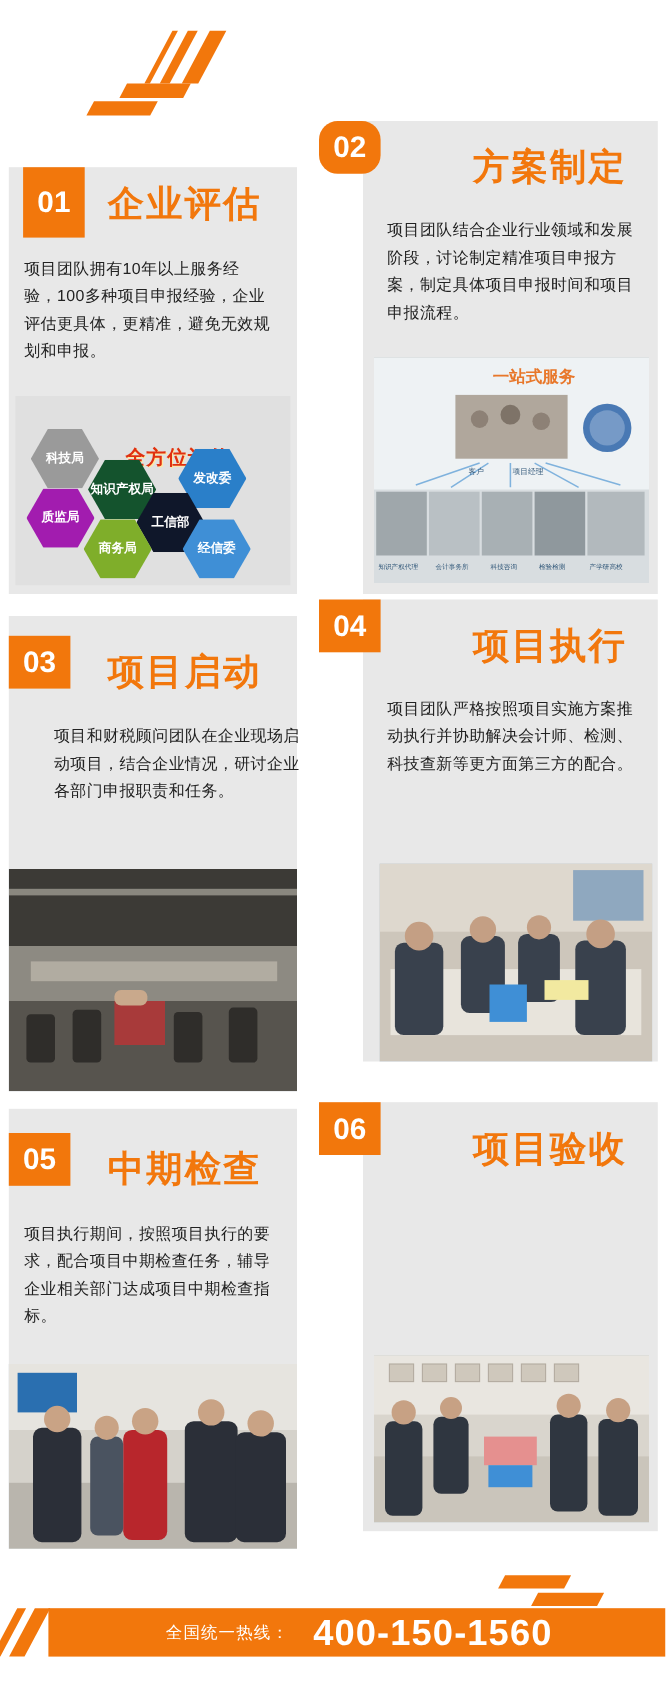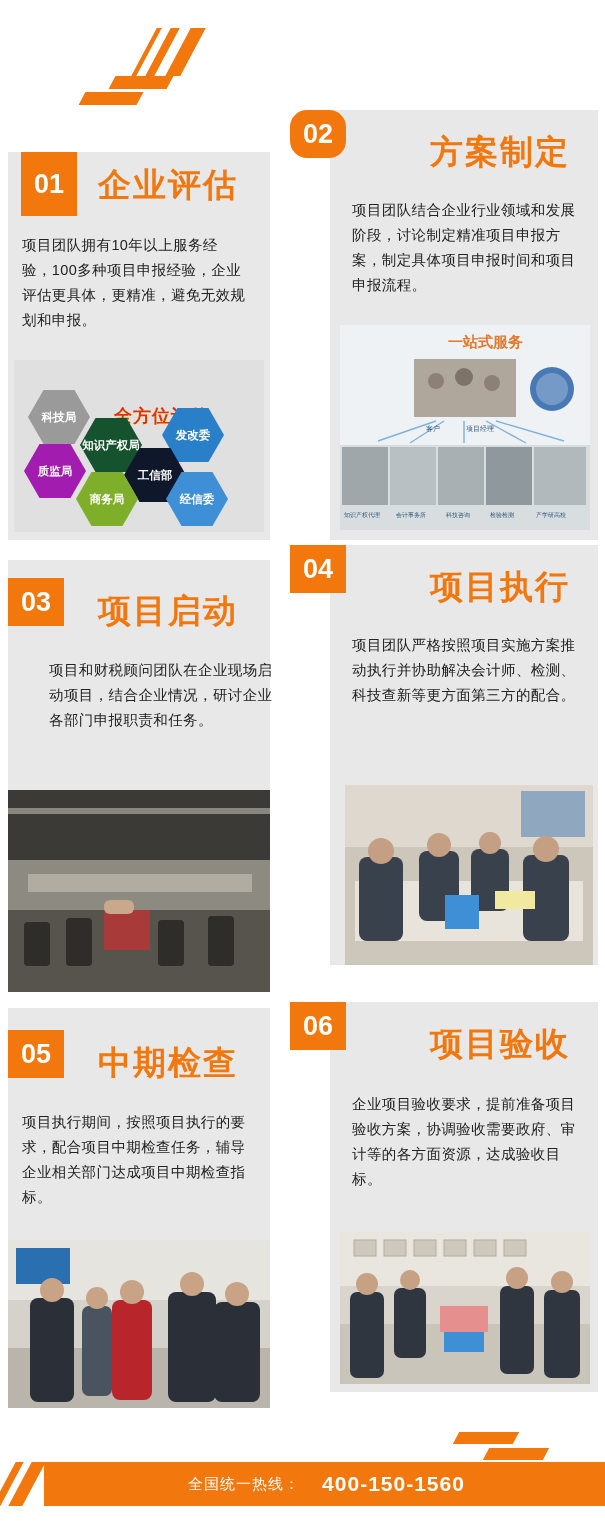--- a/index.html
+++ b/index.html
@@ -193,21 +193,21 @@
     align-items: center;
     justify-content: center;
   }
   .footer-bar .label {
     color: #ffffff;
     font-size: 15px;
     letter-spacing: 1px;
   }
   .footer-bar .phone {
     color: #ffffff;
-    font-size: 21px;
+    font-size: 33px;
     font-weight: bold;
     letter-spacing: 1px;
     margin-left: 22px;
     font-family: "Liberation Sans", sans-serif;
   }
   .ft-slash { position: absolute; background: #f2770c; transform: skewX(-28deg); }
   .fs1 { left: 16px; top: 62px; width: 14px; height: 44px; }
   .fs2 { left: 0px;  top: 62px; width: 8px;  height: 44px; }
   .fband-a { position:absolute; background:#f2770c; transform: skewX(-28deg); left: 452px; top: 32px; width: 60px; height: 12px; }
   .fband-b { position:absolute; background:#f2770c; transform: skewX(-28deg); left: 482px; top: 48px; width: 60px; height: 12px; }
@@ -357,21 +357,20 @@
         <circle cx="229" cy="54" r="12"></circle>
       </g>
       <rect x="74" y="66" width="30" height="90" rx="7" fill="#4a5360"></rect>
       <circle cx="89" cy="58" r="11" fill="#c9a385"></circle>
     </svg>
   </div>
 
   <div class="card" id="card06"></div>
   <div class="num-badge" id="badge06">06</div>
   <div class="card-title" id="title06">项目验收</div>
-  <div class="card-text" id="text06">企业项目验收要求，提前准备项目验收方案，协调验收需要政府、审计等的各方面资源，达成验收目标。</div>
   <div class="photo" id="photo06">
     <svg viewBox="0 0 250 152" preserveAspectRatio="none">
       <rect width="250" height="152" fill="#d9d5cd"></rect>
       <rect width="250" height="54" fill="#e9e6e0"></rect>
       <g fill="#cfc8bc" stroke="#b3aca0">
         <rect x="14" y="8" width="22" height="16"></rect>
         <rect x="44" y="8" width="22" height="16"></rect>
         <rect x="74" y="8" width="22" height="16"></rect>
         <rect x="104" y="8" width="22" height="16"></rect>
         <rect x="134" y="8" width="22" height="16"></rect>

